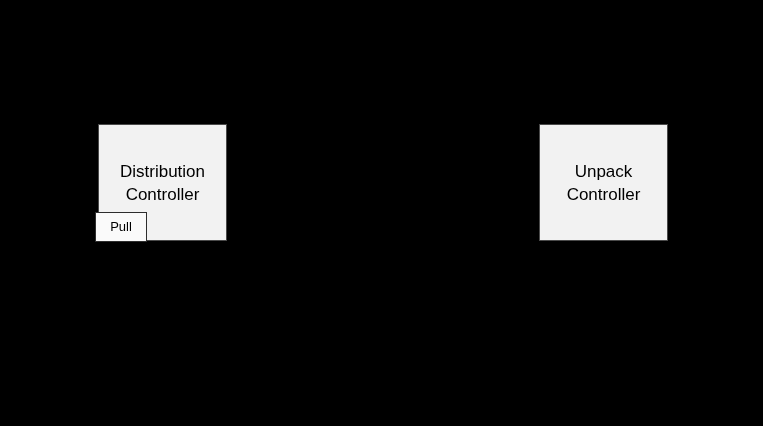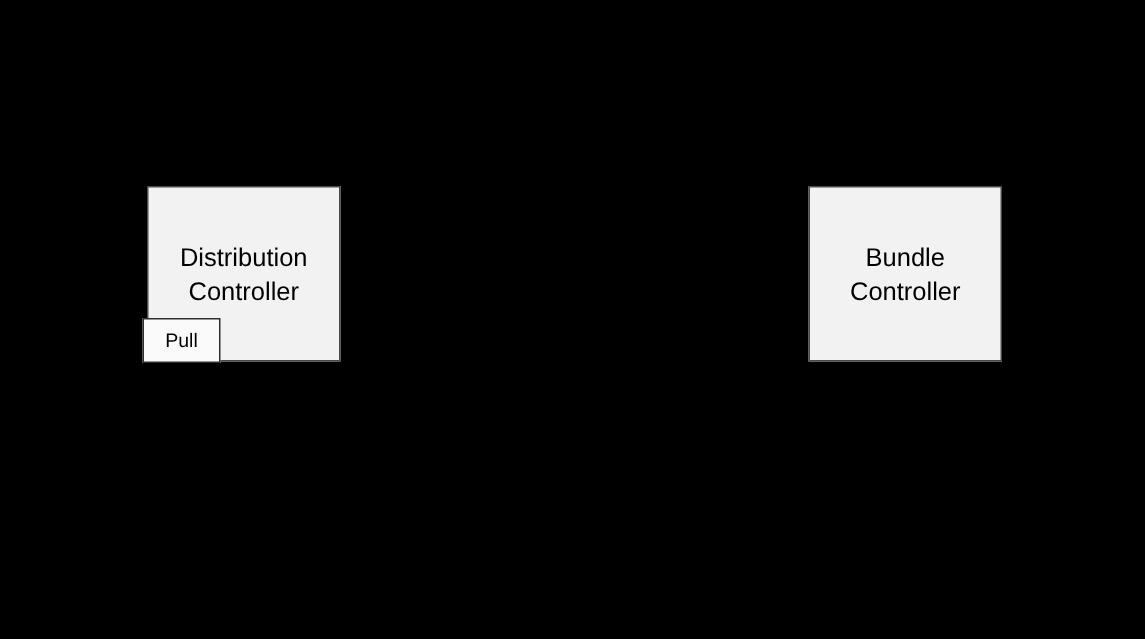--- a/index.html
+++ b/index.html
@@ -65,16 +65,16 @@
 
   <div class="node n0">
     <div class="node-label">Distribution Controller</div>
     <div class="op-badge">
       <span class="op-badge-label">Pull</span>
     </div>
   </div>
 
 
   <div class="node n2">
-    <div class="node-label">Bundle Controller</div>
+    <div class="node-label">Unpack Controller</div>
   </div>
 
 </div>
 
 </body></html>

